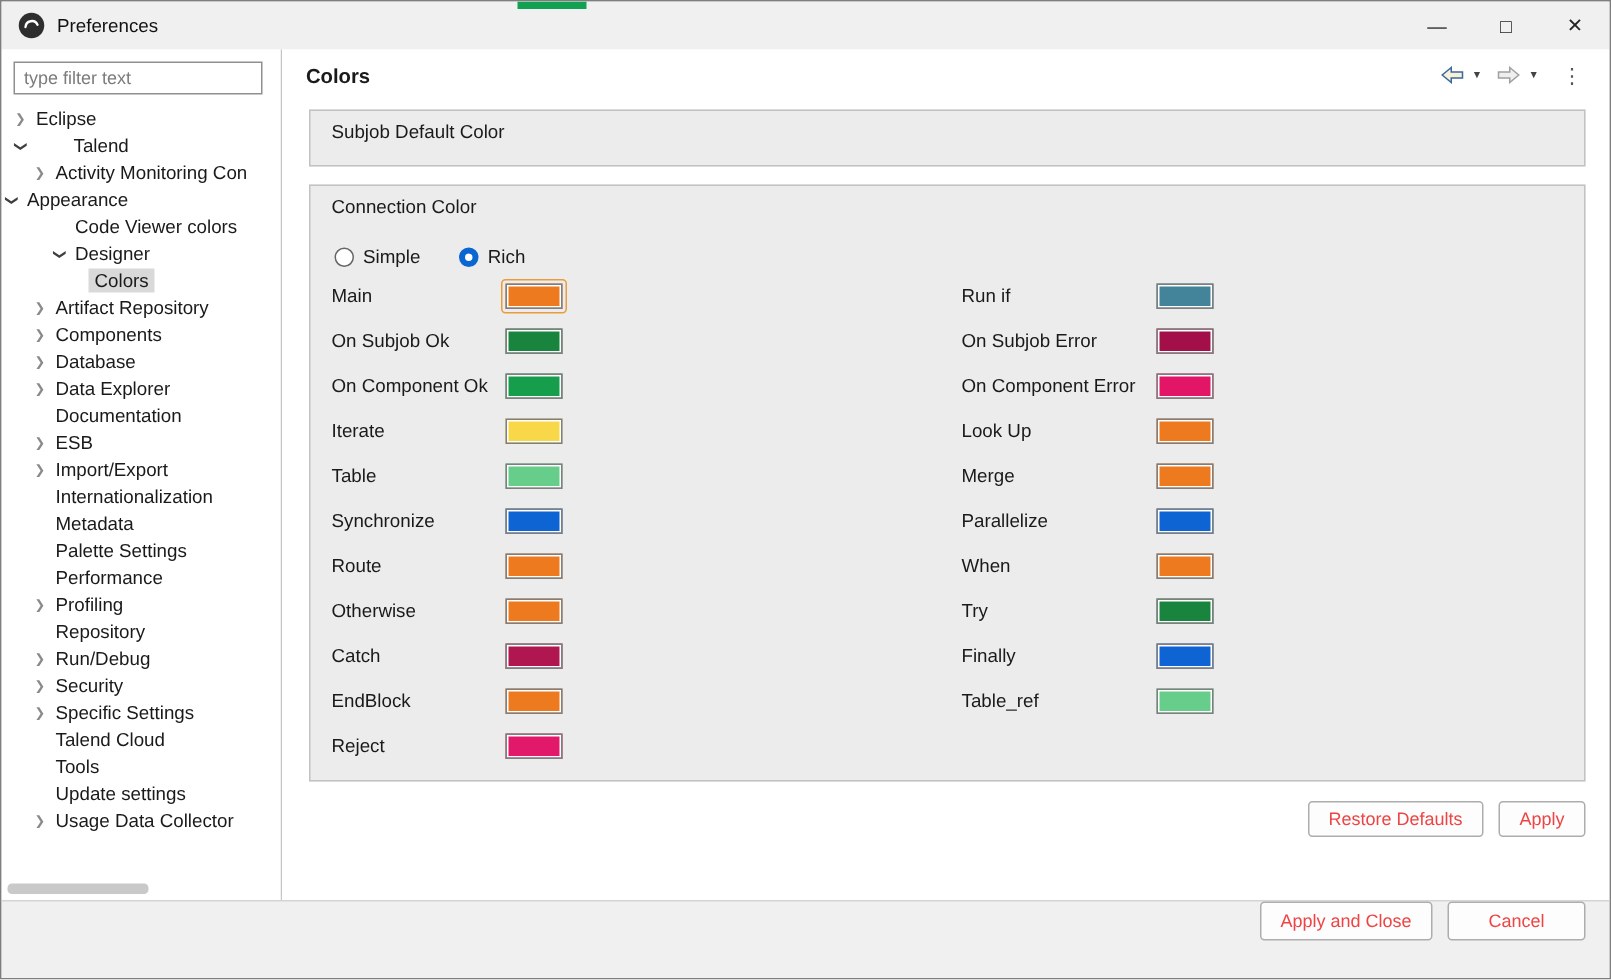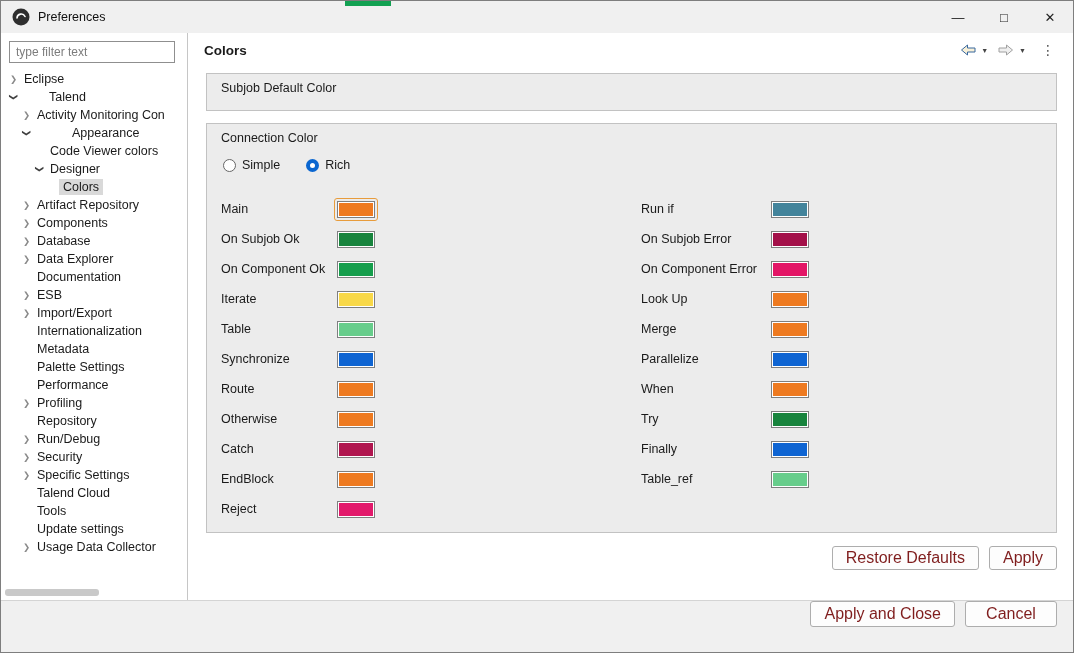--- a/index.html
+++ b/index.html
@@ -46,34 +46,34 @@
   .group-title { margin-bottom:7px; }
   .group.subjob { margin-bottom:12px; }
 
   .sub-row { display:flex; align-items:center; height:27px; }
   .sub-row .lbl { width:112px; }
 
   .swatch { width:38px; height:17px; border:1px solid #7f7f7f; box-shadow:inset 0 0 0 1px #fff; display:inline-block; }
   .swatch-wrap { padding:2px; border:1px solid transparent; border-radius:3px; display:inline-flex; }
   .swatch-wrap.focused { border-color:#e89c3c; }
 
-  .radio-row { display:flex; gap:26px; align-items:center; height:26px; margin:0 0 16px 2px; }
+  .radio-row { display:flex; gap:26px; align-items:flex-end; height:26px; margin:0 0 4px 2px; }
   .radio { display:flex; align-items:center; gap:6px; }
   .radio-dot { width:13px; height:13px; border-radius:50%; border:1px solid #666; background:#fff; }
   .radio-dot.on { border:4px solid #0a66d0; }
 
   .color-grid { display:flex; }
   .col-left { width:420px; }
   .col-right { flex:1; }
   .color-row { display:flex; align-items:center; height:30px; }
   .col-left .lbl { width:113px; }
   .col-right .lbl { width:127px; }
 
   .main-actions { display:flex; justify-content:flex-end; gap:10px; margin-top:13px; }
-  .btn { height:24px; padding:0 13px; background:#fdfdfd; border:1px solid #adadad; border-radius:3px; font:inherit; font-size:16px; color:#7f1d1d; }
+  .btn { height:24px; padding:0 13px; background:#fdfdfd; border:1px solid #adadad; border-radius:3px; font:inherit; font-size:12px; color:#ef4444; }
 
   .bottombar { flex:0 0 52px; background:#f0f0f0; border-top:1px solid #d4d4d4; display:flex; justify-content:flex-end; gap:10px; padding:0 16px; }
   .bottombar .btn { height:26px; min-width:92px; }
 </style>
 </head>
 <body>
 
 <div class="window">
 
   <div class="artifact"></div>
@@ -101,21 +101,21 @@
             <span class="tree-label">Eclipse</span>
           </div>
           <div class="tree-row" style="padding-left: 6px; gap: 25px;">
             <span class="chev expanded">❯</span>
             <span class="tree-label">Talend</span>
           </div>
           <div class="tree-row" style="padding-left: 19px;">
             <span class="chev">❯</span>
             <span class="tree-label">Activity Monitoring Con</span>
           </div>
-          <div class="tree-row" style="padding-left: 19px; gap: 35px;">
+          <div class="tree-row" style="">
             <span class="chev expanded">❯</span>
             <span class="tree-label">Appearance</span>
           </div>
           <div class="tree-row" style="padding-left: 32px;">
             <span class="chev"></span>
             <span class="tree-label">Code Viewer colors</span>
           </div>
           <div class="tree-row" style="padding-left: 32px;">
             <span class="chev expanded">❯</span>
             <span class="tree-label">Designer</span>

